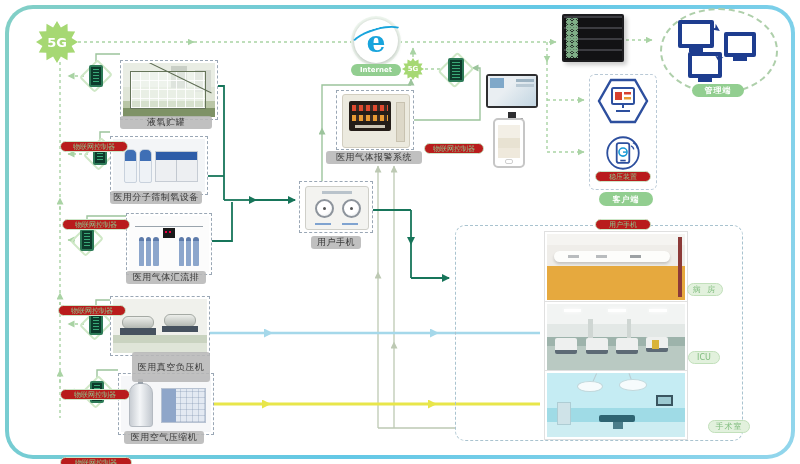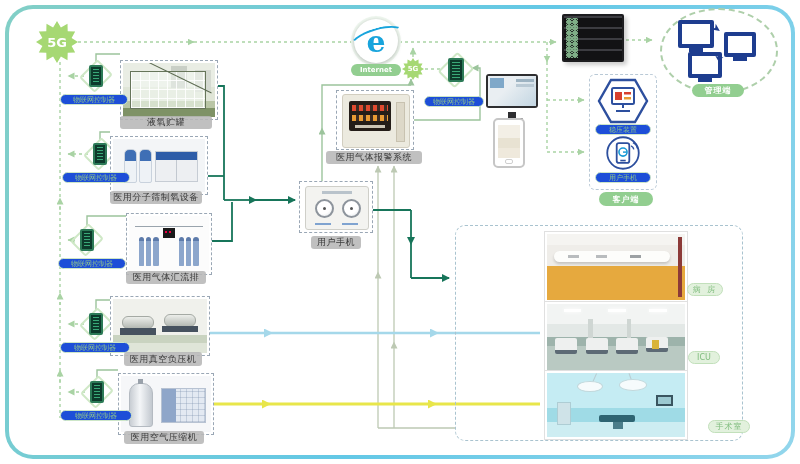--- a/index.html
+++ b/index.html
@@ -4,21 +4,21 @@
 <style>
   html,body{margin:0;padding:0;background:#ffffff;font-family:"DejaVu Sans","Liberation Sans",sans-serif;}
   .stage{position:relative;width:800px;height:464px;background:#fff;overflow:hidden;}
   .frame{position:absolute;inset:5px;border-radius:28px;background:linear-gradient(115deg,#82cfc6,#63c8e6 55%,#93d6ec);}
   .frame::after{content:"";position:absolute;inset:4px;background:#fff;border-radius:24px;}
   .lay{position:absolute;inset:0;z-index:2;}
   .wires{position:absolute;inset:0;z-index:1;}
   .abs{position:absolute;box-sizing:border-box;}
   
   .pill{position:absolute;box-sizing:border-box;display:flex;align-items:center;justify-content:center;border-radius:8px;white-space:nowrap;z-index:3;}
-  .pill.lt{background:#1d4ed8;border:1px solid #cde6c8;color:#8fc38c;font-size:7px;}
+  .pill.lt{background:#b91c1c;border:1px solid #cde6c8;color:#8fc38c;font-size:7px;margin-top:47px;}
   .pill.sd{background:#92ce90;color:#fff;font-size:8px;font-weight:bold;letter-spacing:1px;}
   .pill.rm{background:#e2f1dd;border:1px solid #c2e0bb;color:#7fbc7d;font-size:8px;letter-spacing:2px;}
   .pill.gy{background:rgba(183,183,183,.88);color:#3a3a3a;font-size:9px;border-radius:3px;letter-spacing:.5px;}
   
   .burst{position:absolute;display:flex;align-items:center;justify-content:center;background:#a6d873;color:#fff;font-weight:bold;
     clip-path:polygon(100% 50%,84.8% 59.3%,93.3% 75%,75.5% 75.5%,75% 93.3%,59.3% 84.8%,50% 100%,40.7% 84.8%,25% 93.3%,24.5% 75.5%,6.7% 75%,15.2% 59.3%,0% 50%,15.2% 40.7%,6.7% 25%,24.5% 24.5%,25% 6.7%,40.7% 15.2%,50% 0%,59.3% 15.2%,75% 6.7%,75.5% 24.5%,93.3% 25%,84.8% 40.7%);}
   
   .enode{position:absolute;width:44px;height:44px;border-radius:50%;background:#fff;box-shadow:0 1px 4px rgba(0,0,0,.25),0 0 0 3px #f0f8f0;}
   .enode .e{position:absolute;inset:0;display:flex;align-items:center;justify-content:center;color:#18a4dc;font-size:30px;font-weight:bold;font-family:"DejaVu Serif","Liberation Serif",serif;}
   .enode .orbit{position:absolute;left:-5px;top:9px;width:54px;height:20px;border:2px solid #18a4dc;border-color:#18a4dc transparent transparent transparent;border-radius:50%;transform:rotate(-16deg);}
@@ -345,21 +345,21 @@
         <div class="pump" style="left:10%;top:32%;">
             <div class="body"></div>
             <div class="base"></div>
           </div>
         <div class="pump" style="left:54%;top:28%;">
             <div class="body"></div>
             <div class="base"></div>
           </div>
       </div>
     </div>
-    <div class="pill gy" style="left:124px;top:352px;width:78px;height:14px;">医用真空负压机</div>
+    <div class="pill gy" style="left:132px;top:352px;width:78px;height:30px;">医用真空负压机</div>
 
     <div class="chip" style="left:85px;top:378px;width:24px;height:28px;">
         <span class="ray"></span>
         <span class="core">
           <i></i>
         </span>
       </div>
     <div class="pill lt" style="left:60px;top:410px;width:72px;height:11px;">物联网控制器</div>
     <div class="pbox" style="left:118px;top:373px;width:90px;height:56px;">
       <div class="pic ph-e">

